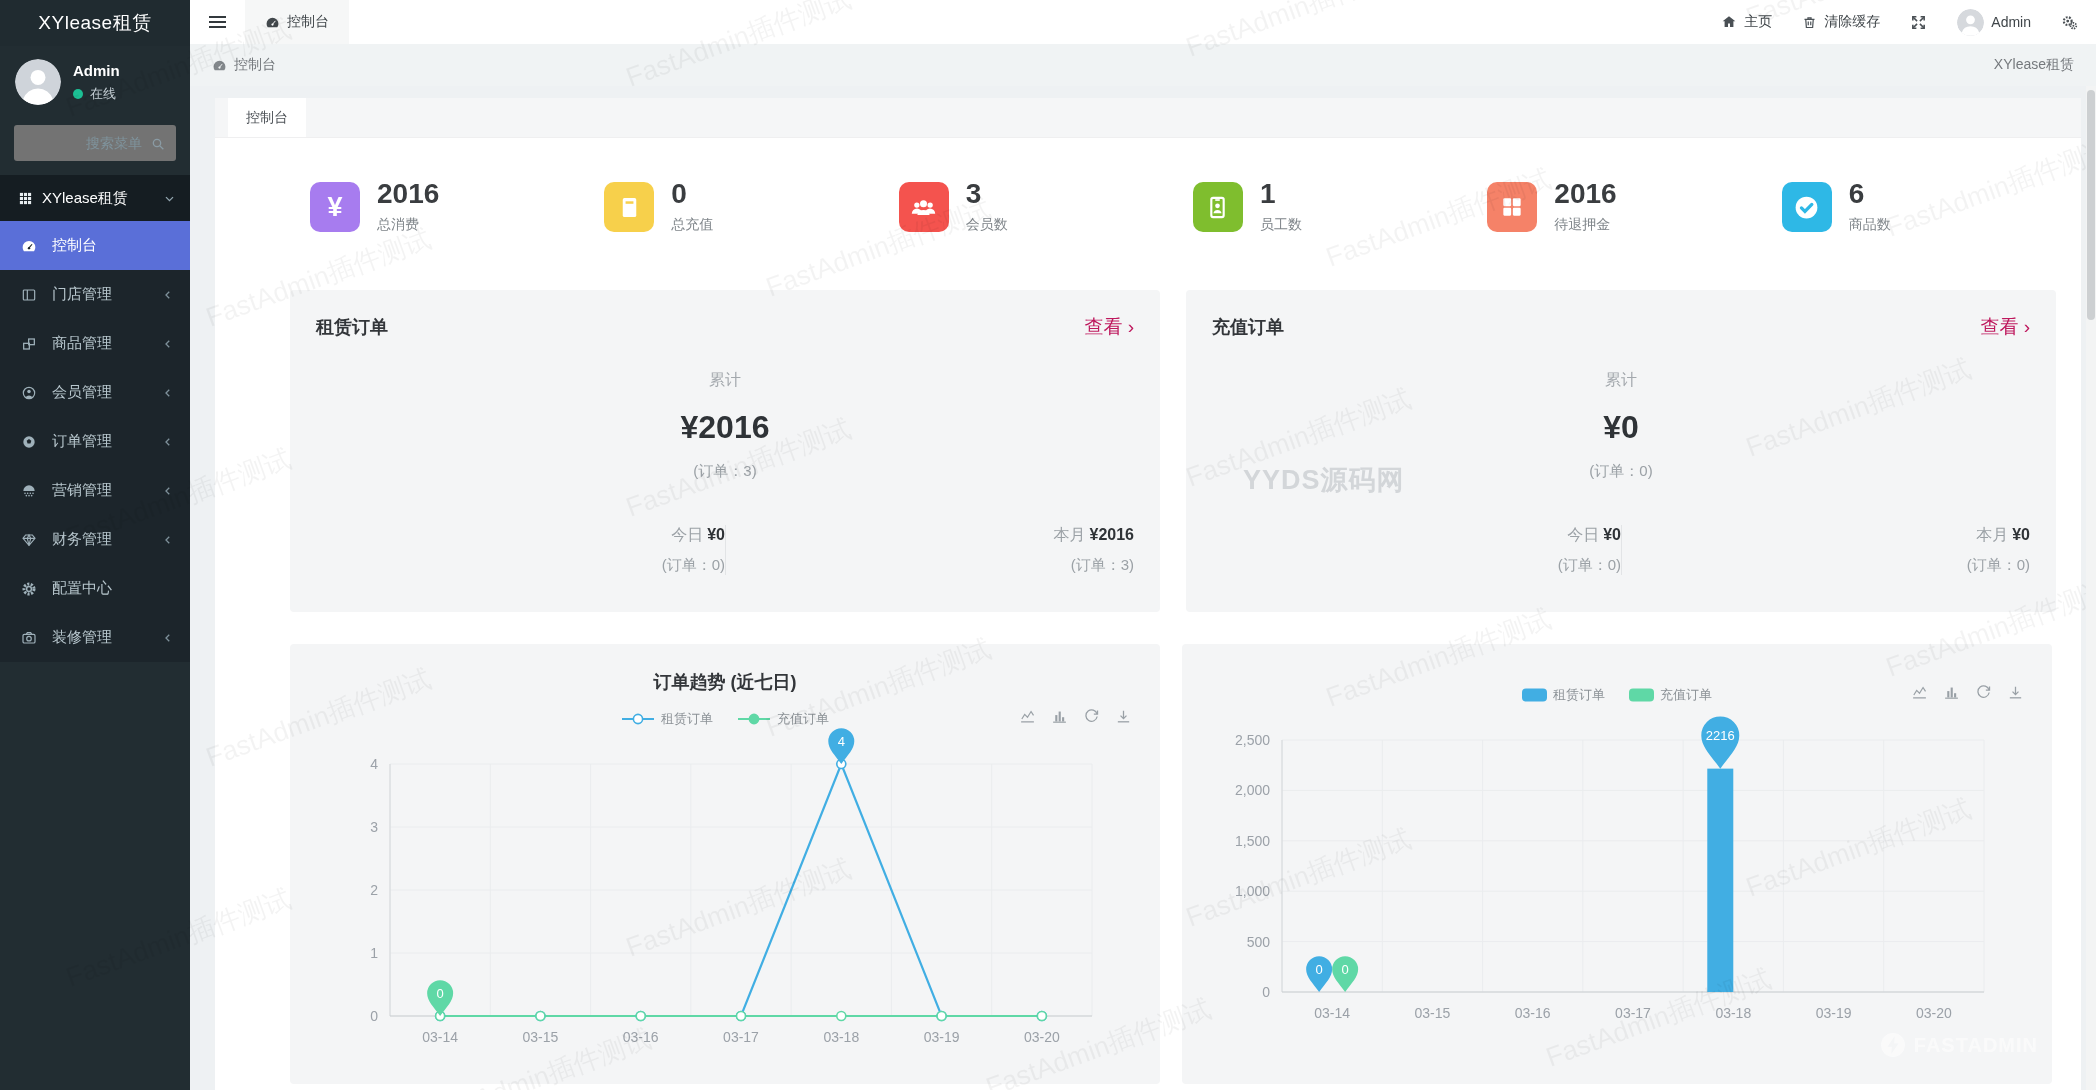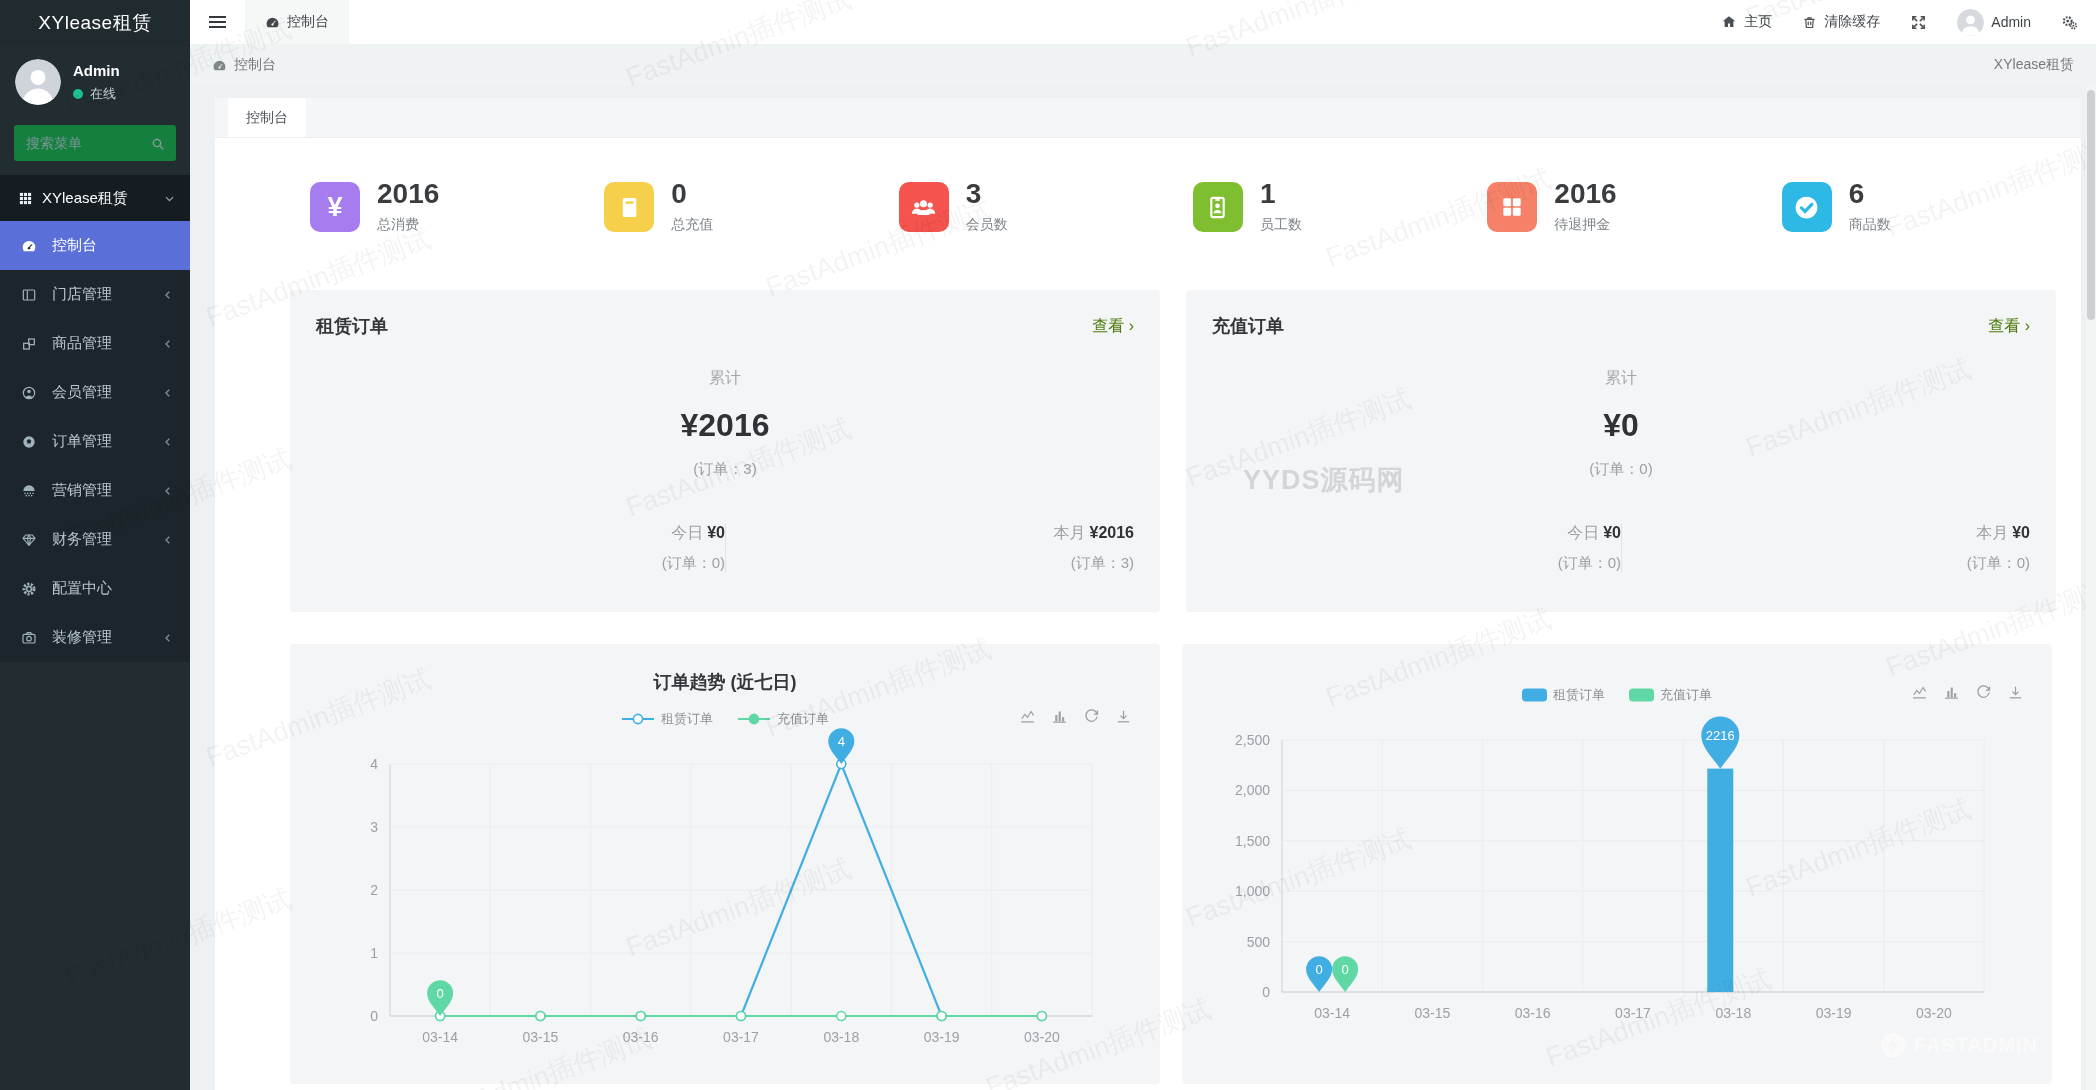--- a/index.html
+++ b/index.html
@@ -9,21 +9,21 @@
 
   
   .sidebar { position:absolute; left:0; top:0; width:190px; height:100%; background:#222d32; z-index:10; }
   .brand { height:46px; line-height:46px; text-align:center; color:#fff; font-size:19px; letter-spacing:.5px; background:#202b30; }
   .user-block { display:flex; align-items:center; gap:12px; padding:13px 15px 10px 15px; }
   .avatar { width:46px; height:46px; border-radius:50%; overflow:hidden; flex:none; }
   .user-name { color:#fff; font-size:15px; font-weight:bold; }
   .user-status { display:flex; align-items:center; gap:7px; margin-top:6px; color:#c8d2d8; font-size:13px; }
   .dot { width:10px; height:10px; border-radius:50%; background:#1cbf94; }
   .search-wrap { margin:10px 14px 14px 14px; position:relative; }
-  .search-wrap input { width:100%; height:36px; background:#15803d; border:none; border-radius:3px; padding:0 34px 0 12px; color:#cfd8dc; font-size:14px; outline:none; font-family:inherit; }
+  .search-wrap input { width:100%; height:36px; background:#737373; border:none; border-radius:3px; padding:0 34px 0 12px; color:#cfd8dc; font-size:14px; outline:none; font-family:inherit;text-align:right; }
   .search-wrap input::placeholder { color:#7f939c; }
   .search-wrap .s-icon { position:absolute; right:10px; top:8px; color:#8a9ba4; font-size:17px; }
   .menu { background:#1c252b; }
   .menu-group { height:46px; display:flex; align-items:center; padding:0 14px 0 18px; background:#151d22; color:#fff; font-size:15px; }
   .menu-group .gi { color:#e8eef1; font-size:15px; margin-right:9px; display:inline-flex; }
   .menu-group .chev { margin-left:auto; color:#93a6b0; font-size:12px; display:inline-flex; }
   .menu-item { height:49px; display:flex; align-items:center; padding:0 16px 0 21px; color:#b8c7ce; font-size:15px; cursor:pointer; }
   .menu-item .mi { width:22px; margin-right:9px; font-size:16px; display:inline-flex; color:#9fb1ba; }
   .menu-item .chev { margin-left:auto; color:#7f929c; font-size:12px; display:inline-flex; }
   .menu-item.active { background:#5a6fd8; color:#fff; }
@@ -59,21 +59,21 @@
   .stat { flex:1; display:flex; align-items:center; gap:17px; padding-left:20px; }
   .stat-icon { width:50px; height:50px; border-radius:10px; display:flex; align-items:center; justify-content:center; color:#fff; flex:none; }
   .stat-val { font-size:28px; font-weight:bold; color:#3a3d40; line-height:1; }
   .stat-label { font-size:14px; color:#7f858a; margin-top:8px; }
 
   
   .panels-row { display:flex; gap:26px; margin-top:56px; }
   .panel { width:calc((100% - 26px)/2); background:#f4f5f6; border-radius:4px; padding:24px 26px; height:322px; }
   .panel-head { display:flex; align-items:center; }
   .panel-title { font-size:18px; font-weight:bold; color:#33363a; }
-  .view-link { margin-left:auto; color:#4d7c0f; font-size:16px; cursor:pointer; }
+  .view-link { margin-left:auto; color:#be185d; font-size:19px; cursor:pointer; }
   .sum-label { text-align:center; margin-top:30px; color:#a3a8ad; font-size:16px; }
   .sum-amount { text-align:center; margin-top:18px; color:#2f3337; font-size:32px; font-weight:bold; }
   .sum-orders { text-align:center; margin-top:16px; color:#9ba1a6; font-size:15px; }
   .pan-bottom { display:flex; margin-top:44px; }
   .pan-cell { width:50%; text-align:right; }
   .pan-cell + .pan-cell { border-left:1px solid #e2e4e6; }
   .pc-line1 { font-size:16px; color:#9ba1a6; }
   .pc-line1 b { color:#2f3337; margin-left:4px; }
   .pc-line2 { margin-top:10px; font-size:15px; color:#9ba1a6; }
 

